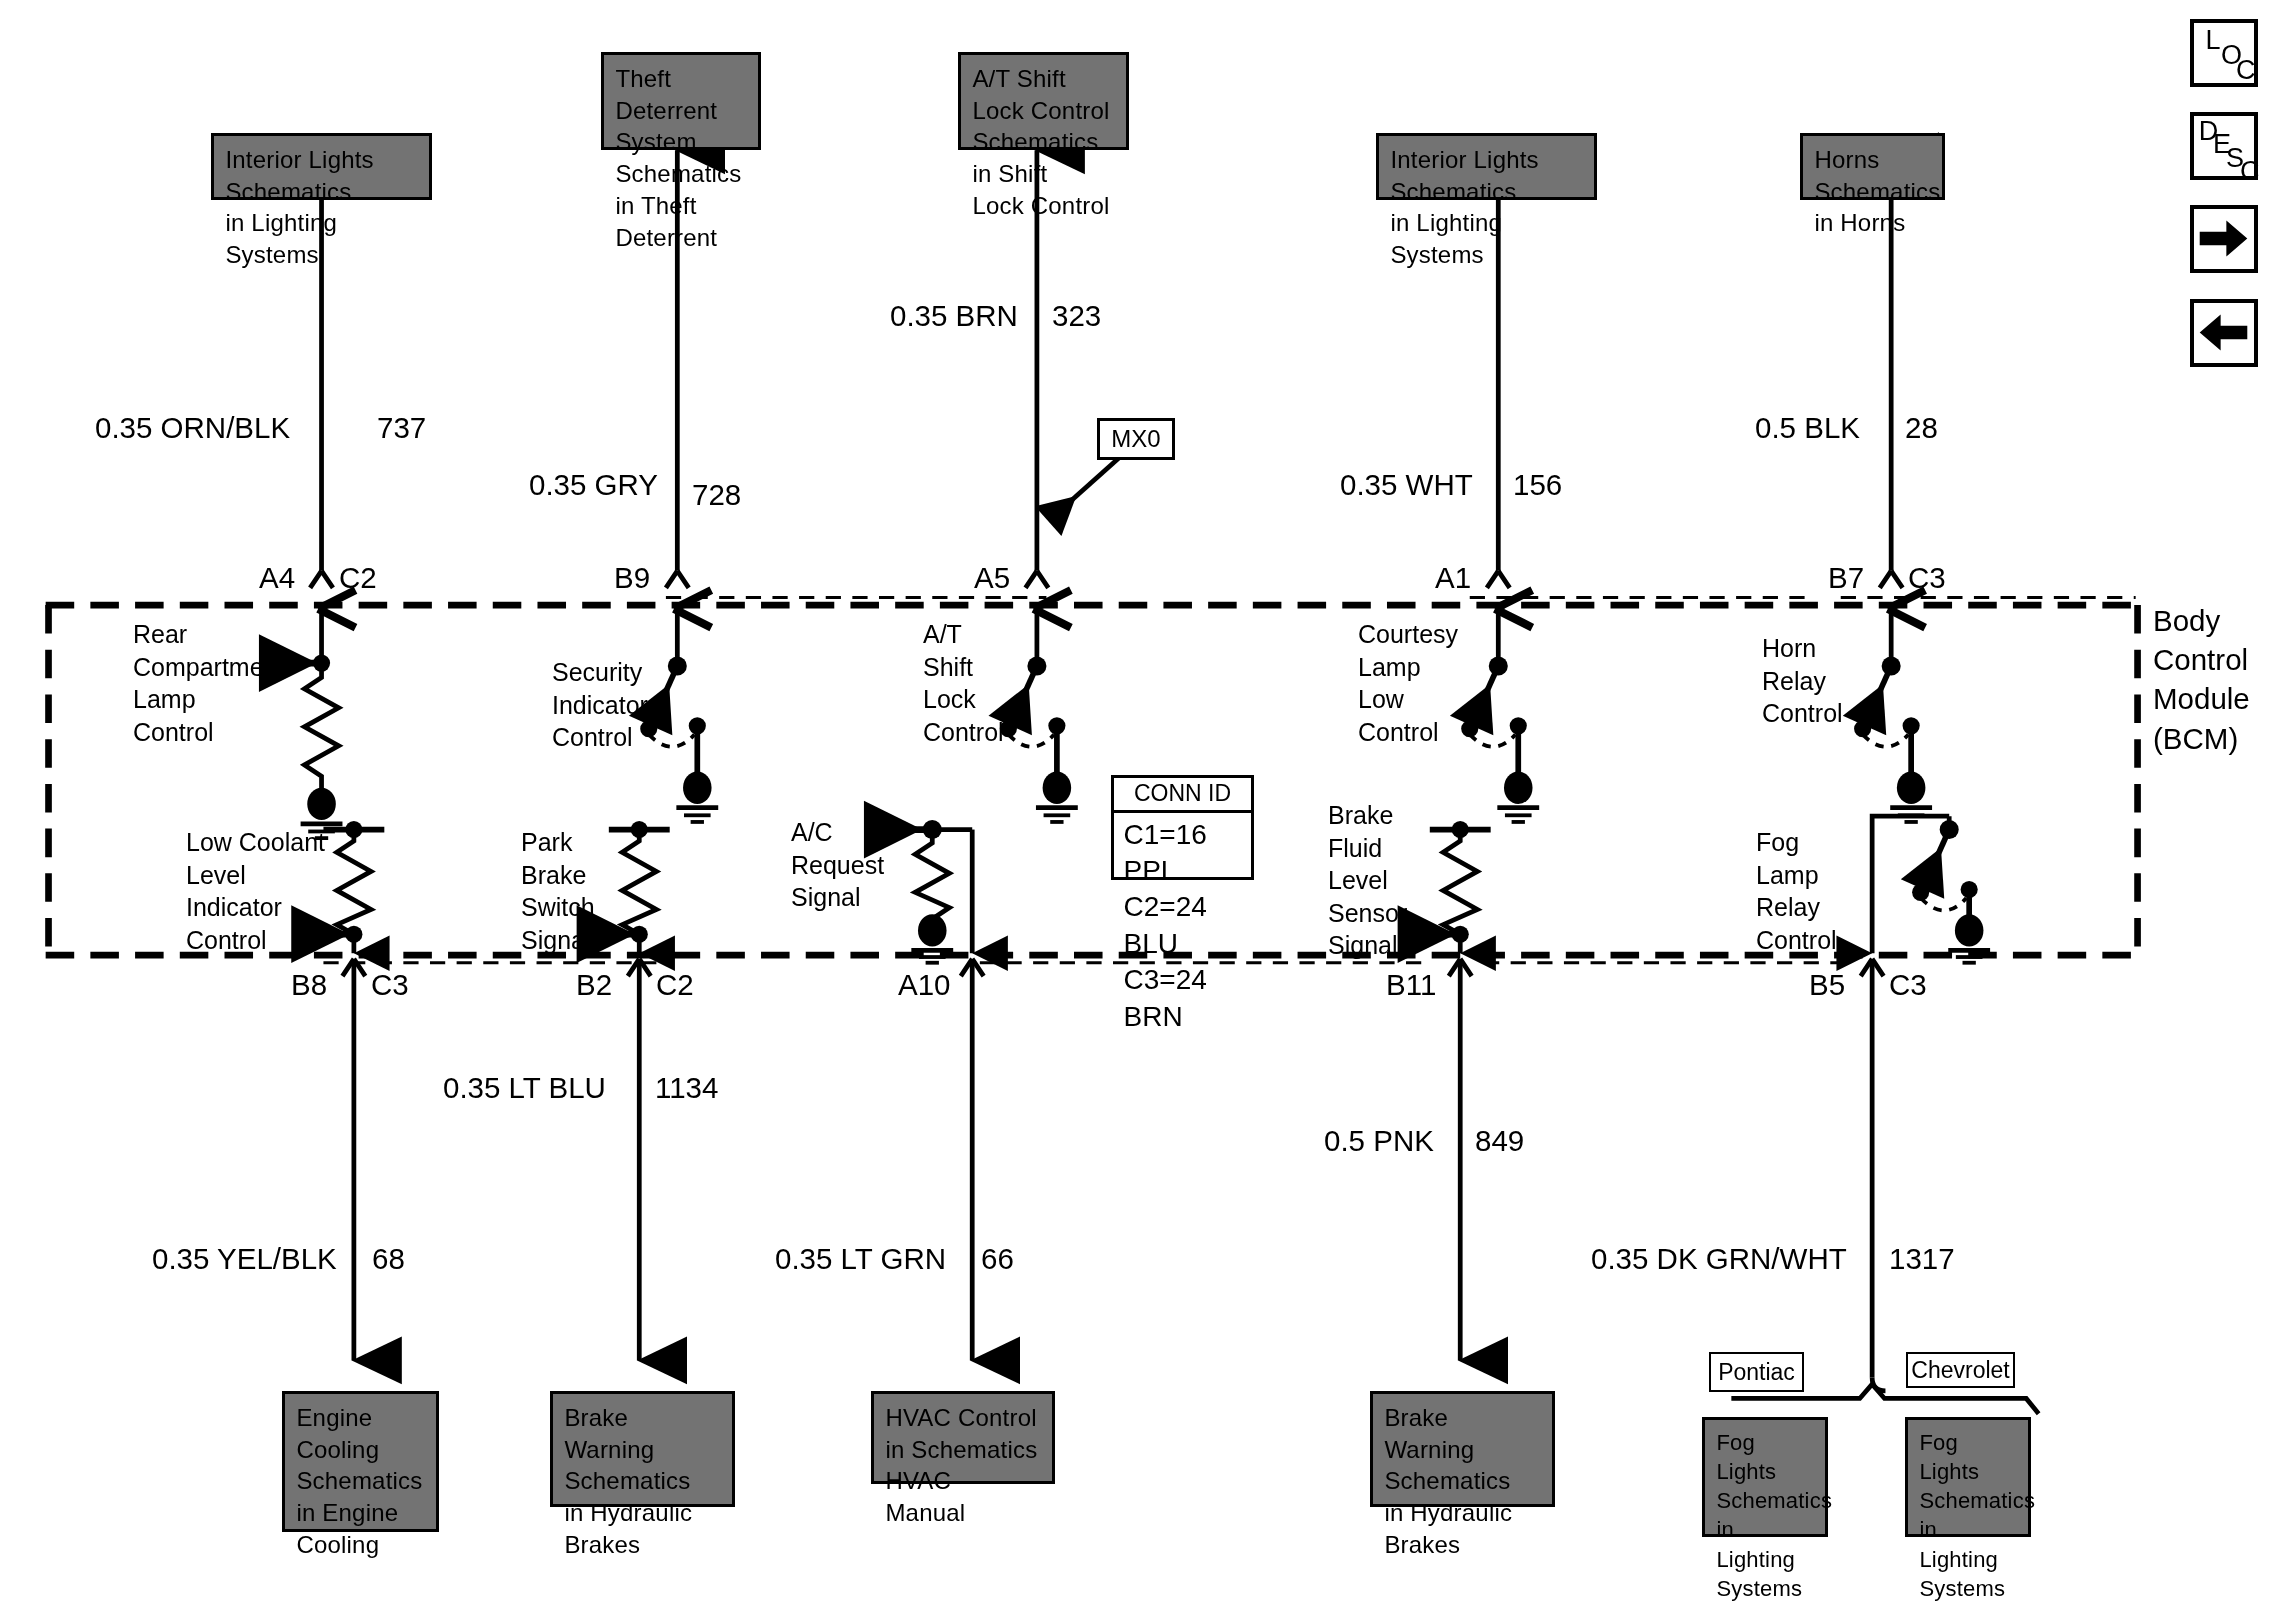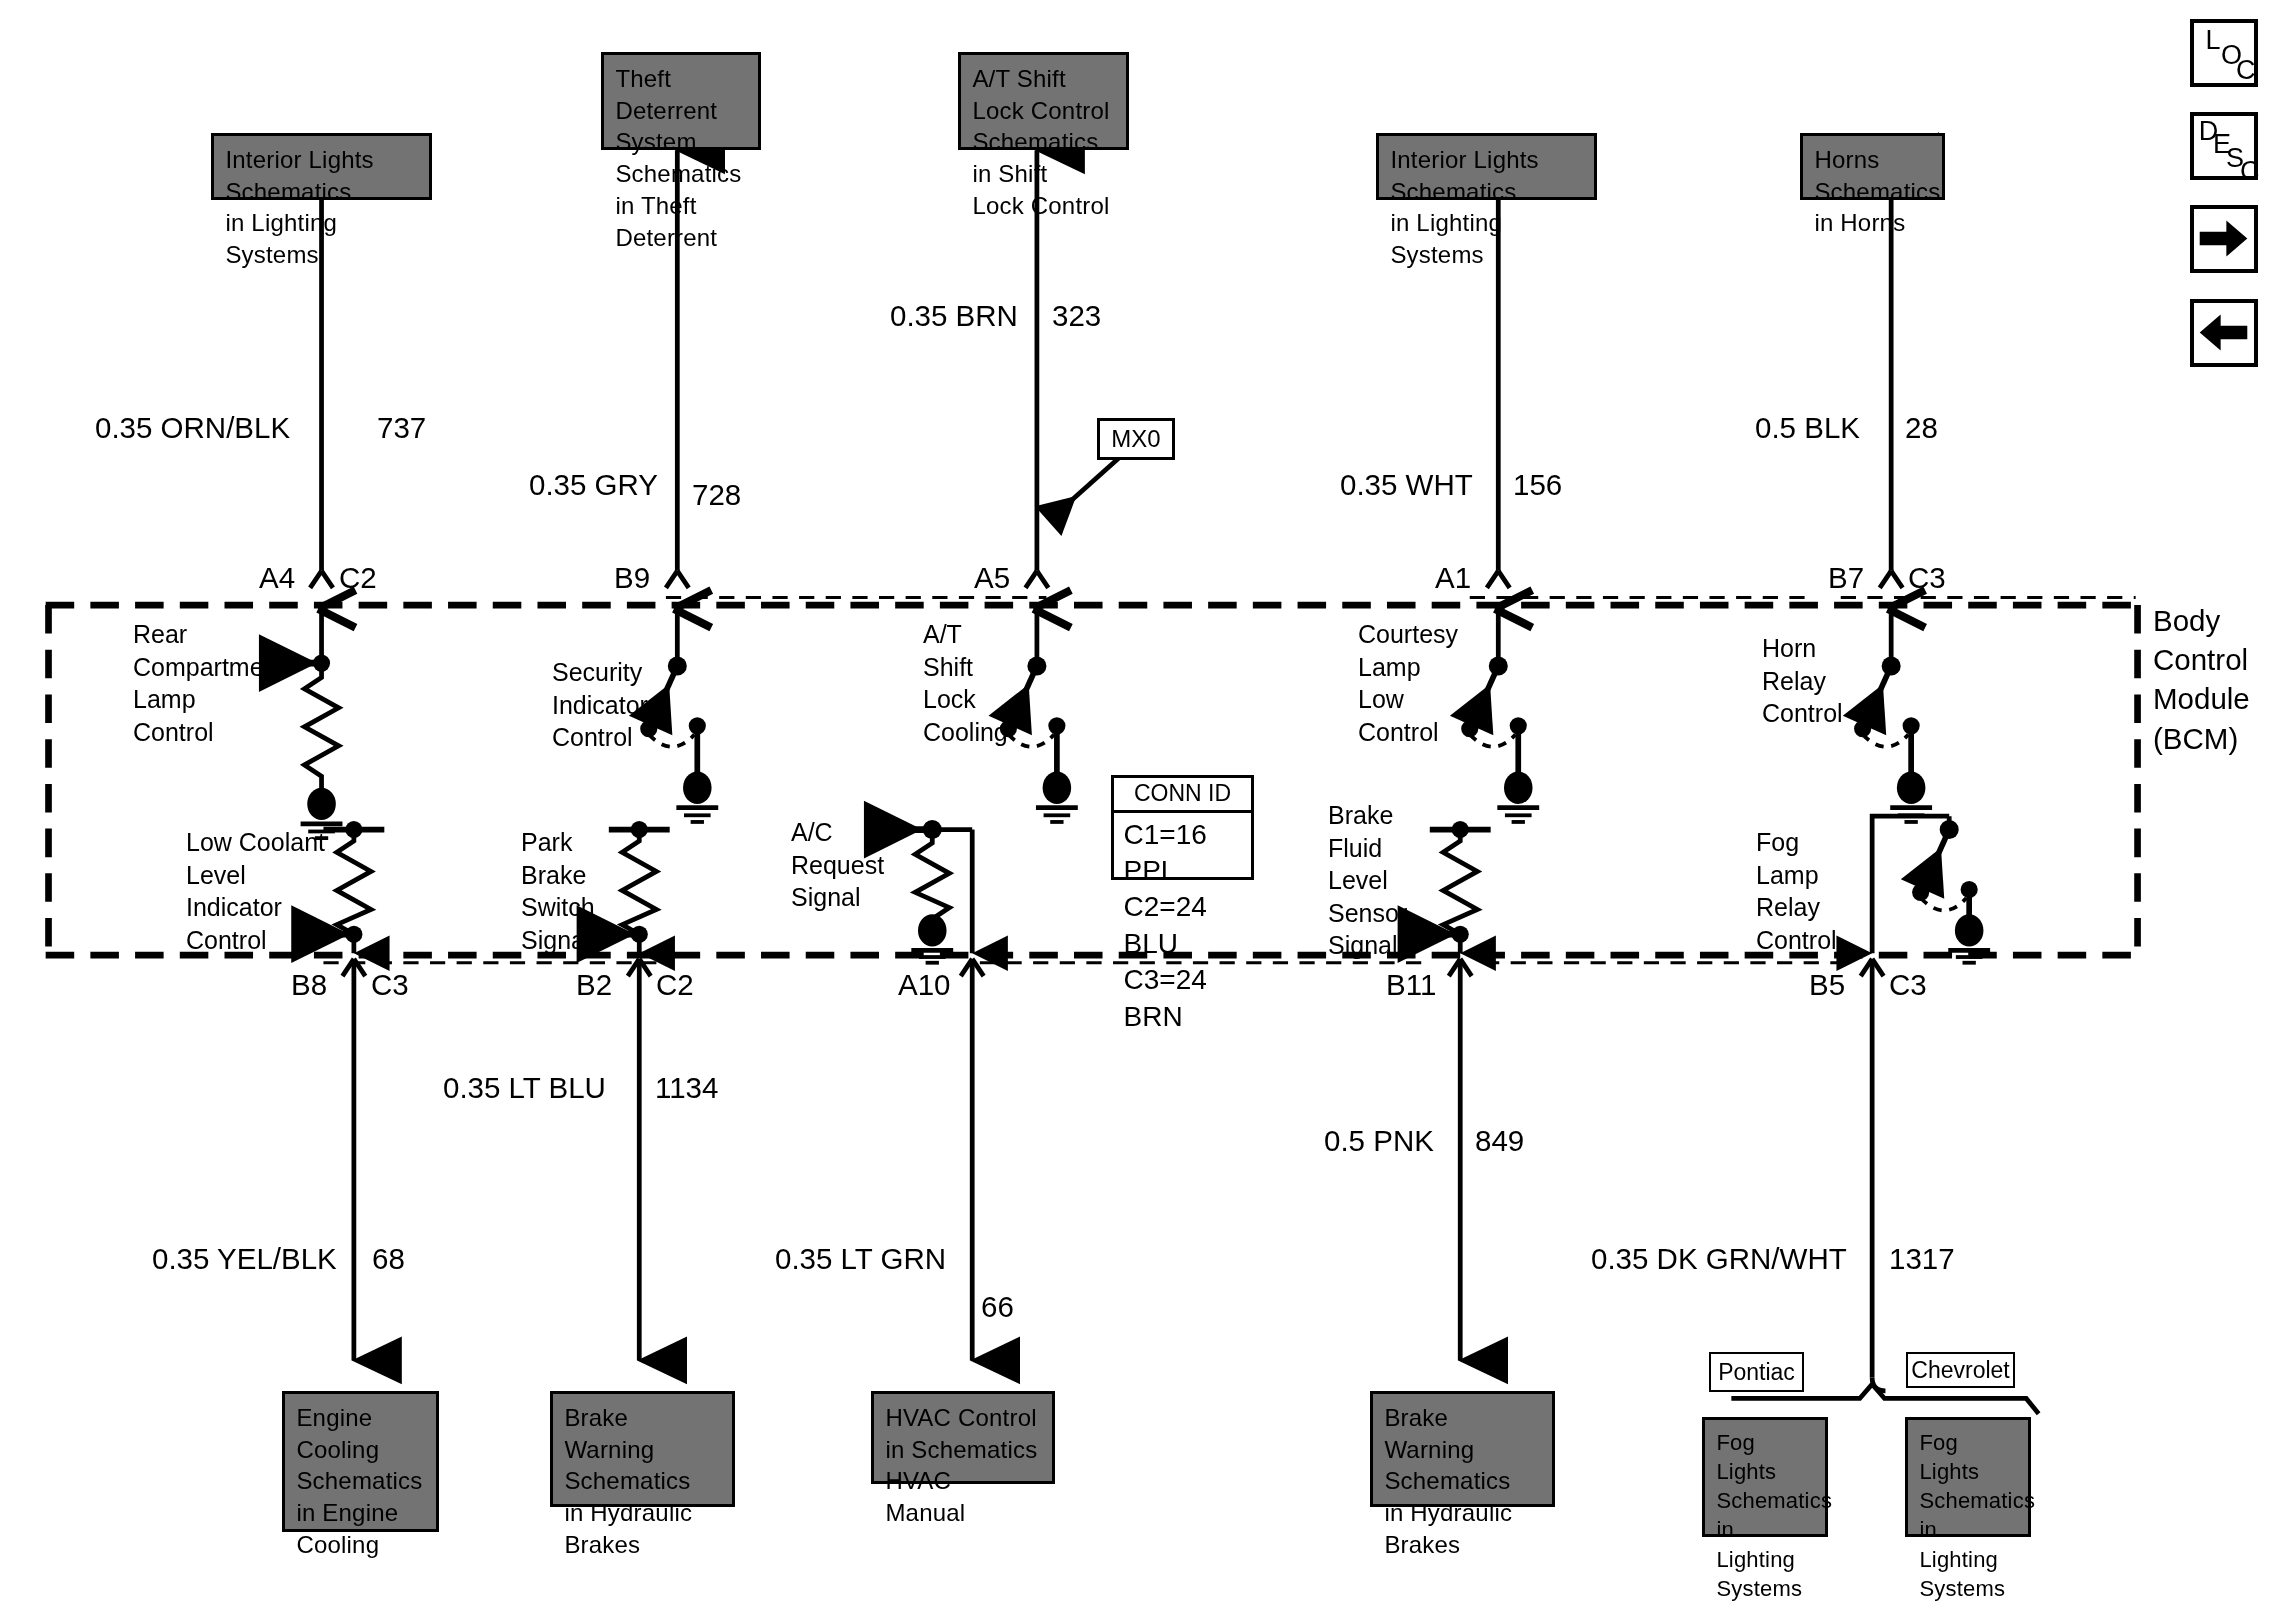--- a/index.html
+++ b/index.html
@@ -284,21 +284,21 @@
 <div class="txt" style="left:133px;top:618px;">Rear
 Compartment
 Lamp
 Control</div>
 <div class="txt" style="left:552px;top:632px;margin-top:24px;">Security
 Indicator
 Control</div>
 <div class="txt" style="left:923px;top:618px;">A/T
 Shift
 Lock
-Cooling</div>
+Control</div>
 <div class="txt" style="left:1358px;top:618px;">Courtesy
 Lamp
 Low
 Control</div>
 <div class="txt" style="left:1762px;top:632px;">Horn
 Relay
 Control</div>
 
 <div class="connid" style="left:1111px;top:775px;width:143px;height:105px;">
   <div class="hd">CONN ID</div>
@@ -341,21 +341,21 @@
 <div class="txt pin" style="left:1809px;top:966px;">B5</div>
 <div class="txt pin" style="left:1889px;top:966px;">C3</div>
 
 <div class="txt wire" style="left:152px;top:1240px;">0.35 YEL/BLK</div>
 <div class="txt wire" style="left:372px;top:1240px;">68</div>
 
 <div class="txt wire" style="left:443px;top:1069px;">0.35 LT BLU</div>
 <div class="txt wire" style="left:655px;top:1069px;">1134</div>
 
 <div class="txt wire" style="left:775px;top:1240px;">0.35 LT GRN</div>
-<div class="txt wire" style="left:981px;top:1240px;margin-top:48px;">66</div>
+<div class="txt wire" style="left:981px;top:1240px;">66</div>
 
 <div class="txt wire" style="left:1324px;top:1122px;">0.5 PNK</div>
 <div class="txt wire" style="left:1475px;top:1122px;">849</div>
 
 <div class="txt wire" style="left:1591px;top:1240px;">0.35 DK GRN/WHT</div>
 <div class="txt wire" style="left:1889px;top:1240px;">1317</div>
 
 <div class="txt bcm" style="left:2153px;top:601px;">Body
 Control
 Module

